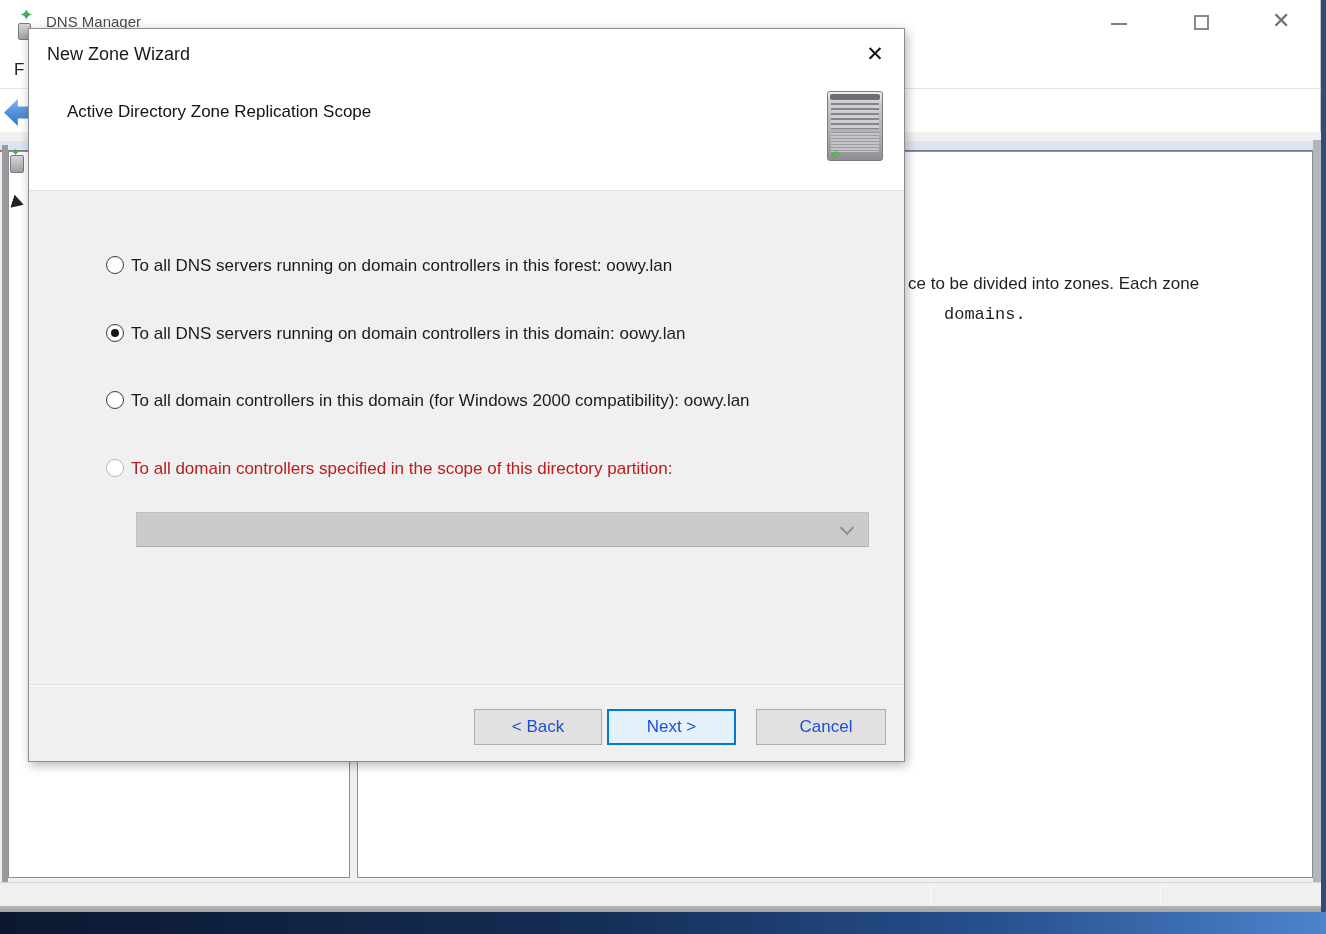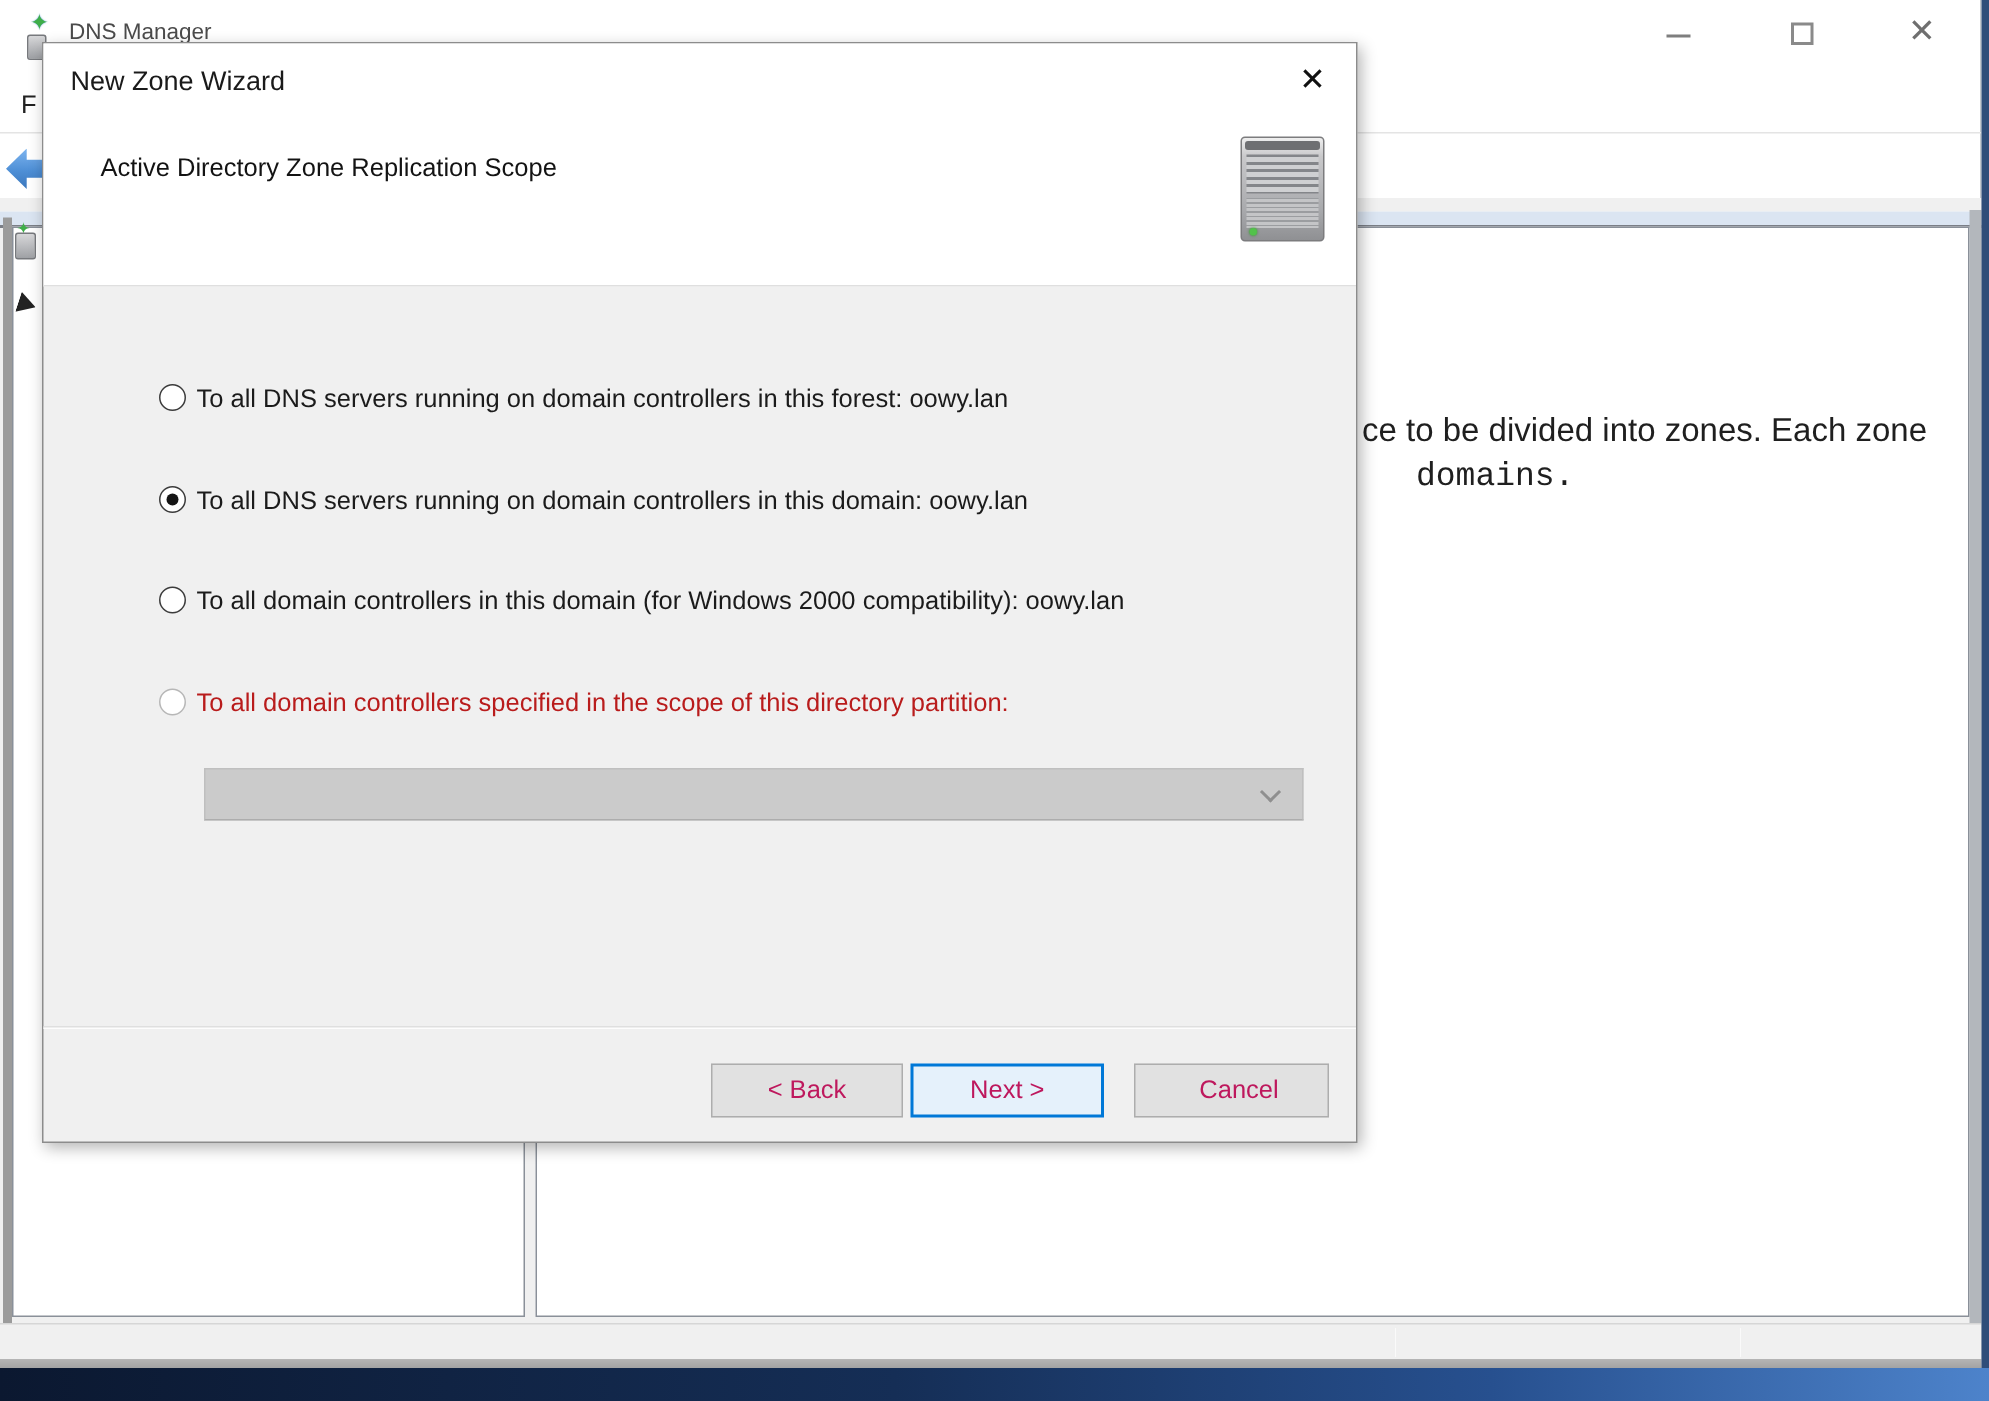--- a/index.html
+++ b/index.html
@@ -23,21 +23,21 @@
   .toolbar-sep { position:absolute; left:0; top:88px; width:1321px; height:0; border-top:1px solid #e4e4e4; }
   .back-arrow { position:absolute; left:4px; top:99px; width:30px; height:27px; background:linear-gradient(180deg,#7db4ef 0%,#4e8fd6 55%,#3b77bd 100%); clip-path:polygon(0 50%,46% 0,46% 28%,100% 28%,100% 72%,46% 72%,46% 100%); }
   .band-gray { position:absolute; left:0; top:132px; width:1321px; height:9px; background:#f0f0f0; }
   .band-blue { position:absolute; left:0; top:141px; width:1321px; height:9px; background:#dbe5f2; }
   .band-dark { position:absolute; left:0; top:150px; width:1321px; height:2px; background:#7b7f87; }
   .client-bg { position:absolute; left:0; top:152px; width:1321px; height:730px; background:#f0f0f0; }
   .left-frame { position:absolute; left:2px; top:145px; width:6px; height:761px; background:#9b9b9b; }
   .right-frame { position:absolute; left:1313px; top:140px; width:8px; height:766px; background:#b3b7bc; }
   .tree-pane { position:absolute; left:8px; top:151px; width:342px; height:727px; background:#fff; border:1px solid #8a9099; }
   .result-pane { position:absolute; left:357px; top:151px; width:956px; height:727px; background:#fff; border:1px solid #8a9099; }
-  .pane-line { position:absolute; font-size:22px; color:#1f1f1f; white-space:nowrap; }
+  .pane-line { position:absolute; font-size:17px; color:#1f1f1f; white-space:nowrap; }
   .pl1 { left:908px; top:274px; } .pl2 { left:944px; top:305px;font-family:Liberation Mono, monospace; }
   .tree-srv { position:absolute; left:10px; top:155px; width:14px; height:18px; background:linear-gradient(180deg,#d7d7d9,#9fa1a5); border:1px solid #77797d; border-radius:2px; }
   .tree-star { position:absolute; left:11px; top:146px; font-size:11px; color:#3fae49; }
   .tree-chevron { position:absolute; left:12px; top:196px; width:12px; height:14px; background:#222; clip-path:polygon(0 0,100% 50%,0 100%); transform:rotate(18deg); }
   .statusbar { position:absolute; left:0; top:882px; width:1321px; height:24px; background:#f0f0f0; border-top:1px solid #d6d6d6; }
   .status-div { position:absolute; top:2px; width:1px; height:20px; background:#dcdcdc; border-right:1px solid #fafafa; }
   .sd1 { left:930px; } .sd2 { left:1160px; }
   .bottom-frame { position:absolute; left:0; top:906px; width:1321px; height:7px; background:linear-gradient(180deg,#b5b5b5,#a0a0a0); }
 
   
@@ -64,21 +64,21 @@
   .radio { position:absolute; left:2px; top:2px; width:18px; height:18px; border:1px solid #3c3c3c; border-radius:50%; background:#fff; }
   .radio.checked::after { content:""; position:absolute; left:4px; top:4px; width:8px; height:8px; background:#151515; border-radius:50%; }
   .radio.disabled { border-color:#b7b7b7; }
   .opt-label { position:absolute; left:27px; top:2px; font-size:17px; color:#1b1b1b; white-space:nowrap; }
   .opt-row.is-disabled .opt-label { color:#b91c1c; }
 
   .dropdown { position:absolute; left:107px; top:483px; width:733px; height:35px; background:#cbcbcb; border:1px solid #bfbfbf; border-bottom-color:#adadad; }
   .dd-chevron { position:absolute; right:16px; top:10px; width:10px; height:10px; border-right:2px solid #8f8f8f; border-bottom:2px solid #8f8f8f; transform:rotate(45deg); }
 
   .footer-sep { position:absolute; left:0; top:655px; width:100%; height:2px; background:#dfdfdf; border-bottom:1px solid #fdfdfd; }
-  .btn { position:absolute; top:680px; height:36px; background:#e1e1e1; border:1px solid #adadad; font-size:17px; color:#be185d; text-align:center; line-height:34px; }
+  .btn { position:absolute; top:680px; height:36px; background:#e1e1e1; border:1px solid #adadad; font-size:17px; color:#1d4ed8; text-align:center; line-height:34px; }
   .btn-back { left:445px; width:128px; }
   .btn-next { left:578px; width:129px; background:#e5f1fb; border:2px solid #0078d7; line-height:32px; }
   .btn-cancel { left:727px; width:130px;padding-left:10px; }
 </style>
 </head>
 <body>
 
 <div class="screen">
 
   <div class="main-window">

